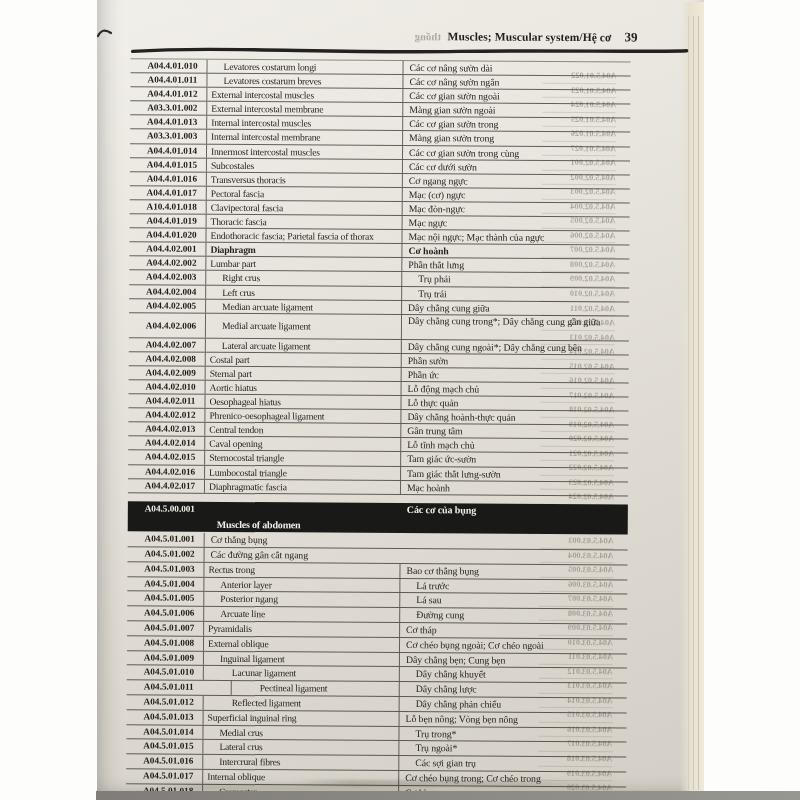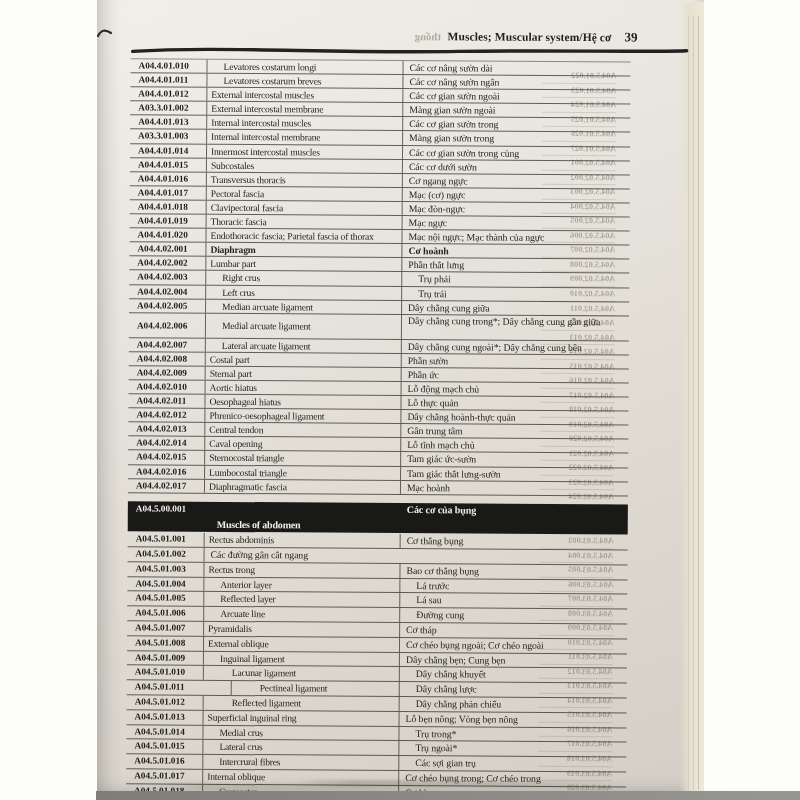--- a/index.html
+++ b/index.html
@@ -50,21 +50,21 @@
     border-top:0.8px solid rgba(45,42,38,.5);
   }
   .trow{
     display:grid;grid-template-columns:76px 196px 228px;
     border-bottom:0.8px solid rgba(45,42,38,.72);
     background:transparent;
   }
   .trow.s0 .c{height:13.1px;line-height:13.1px;}
   .trow.s1 .c{height:13.8px;line-height:13.8px;}
   .c{white-space:nowrap;overflow:hidden;}
-  .c.code{font-weight:bold;font-size:9.2px;color:var(--codeink,#1d1b17);}
+  .c.code{font-weight:bold;font-size:9.2px;color:var(--codeink,#1d1b17);text-align:center;}
   .c.term{font-size:9.6px;letter-spacing:-0.2px;border-left:0.8px solid rgba(45,42,38,.7);}
   .c.viet{font-size:9.8px;letter-spacing:-0.1px;border-left:0.8px solid rgba(45,42,38,.7);}
   .trow.bold .c{font-weight:bold;}
   .trow.wrap .c{height:24px;line-height:24px;}
   .trow.wrap .c.viet{white-space:normal;line-height:11.6px;padding-top:0.8px;height:23.2px;}
   .tgap{height:8px;}
   .trow.bar{
     background:var(--barbg,#191917);
     border-bottom:none;margin-bottom:1px;
   }
@@ -214,21 +214,21 @@
             <div class="c code" style="padding-left: 8px;">A04.4.01.016</div>
             <div class="c term" style="padding-left: 4px;">Transversus thoracis</div>
             <div class="c viet" style="padding-left: 6px;">Cơ ngang ngực</div>
           </div>
           <div class="trow s0">
             <div class="c code" style="padding-left: 8px;">A04.4.01.017</div>
             <div class="c term" style="padding-left: 4px;">Pectoral fascia</div>
             <div class="c viet" style="padding-left: 6px;">Mạc (cơ) ngực</div>
           </div>
           <div class="trow s0">
-            <div class="c code" style="padding-left: 8px;">A04.4.01.018</div>
+            <div class="c code" style="padding-left: 8px;">A10.4.01.018</div>
             <div class="c term" style="padding-left: 4px;">Clavipectoral fascia</div>
             <div class="c viet" style="padding-left: 6px;">Mạc đòn-ngực</div>
           </div>
           <div class="trow s0">
             <div class="c code" style="padding-left: 8px;">A04.4.01.019</div>
             <div class="c term" style="padding-left: 4px;">Thoracic fascia</div>
             <div class="c viet" style="padding-left: 6px;">Mạc ngực</div>
           </div>
           <div class="trow s0">
             <div class="c code" style="padding-left: 8px;">A04.4.01.020</div>
@@ -321,40 +321,39 @@
             <div class="c viet" style="padding-left: 6px;">Mạc hoành</div>
           </div>
           <div class="tgap"></div>
           <div class="trow bar">
             <div class="c code" style="padding-left: 8px;">A04.5.00.001</div>
             <div class="c term" style="padding-left: 12px; margin-top: 16px;">Muscles of abdomen</div>
             <div class="c viet" style="padding-left: 6px;">Các cơ của bụng</div>
           </div>
           <div class="trow s1">
             <div class="c code" style="padding-left: 8px;">A04.5.01.001</div>
-            <div class="c term" style="padding-left: 4px;">Rectus abdominis</div>
             <div class="c viet" style="padding-left: 6px;">Cơ thẳng bụng</div>
           </div>
           <div class="trow s1">
             <div class="c code" style="padding-left: 8px;">A04.5.01.002</div>
             <div class="c viet" style="padding-left: 6px;">Các đường gân cắt ngang</div>
           </div>
           <div class="trow s1">
             <div class="c code" style="padding-left: 8px;">A04.5.01.003</div>
             <div class="c term" style="padding-left: 4px;">Rectus trong</div>
             <div class="c viet" style="padding-left: 6px;">Bao cơ thẳng bụng</div>
           </div>
           <div class="trow s1">
             <div class="c code" style="padding-left: 8px;">A04.5.01.004</div>
             <div class="c term" style="padding-left: 16px;">Anterior layer</div>
             <div class="c viet" style="padding-left: 16px;">Lá trước</div>
           </div>
           <div class="trow s1">
             <div class="c code" style="padding-left: 8px;">A04.5.01.005</div>
-            <div class="c term" style="padding-left: 16px;">Reflected layer</div>
+            <div class="c term" style="padding-left: 16px;">Posterior ngang</div>
             <div class="c viet" style="padding-left: 16px;">Lá sau</div>
           </div>
           <div class="trow s1">
             <div class="c code" style="padding-left: 8px;">A04.5.01.006</div>
             <div class="c term" style="padding-left: 16px;">Arcuate line</div>
             <div class="c viet" style="padding-left: 16px;">Đường cung</div>
           </div>
           <div class="trow s1">
             <div class="c code" style="padding-left: 8px;">A04.5.01.007</div>
             <div class="c term" style="padding-left: 4px;">Pyramidalis</div>

